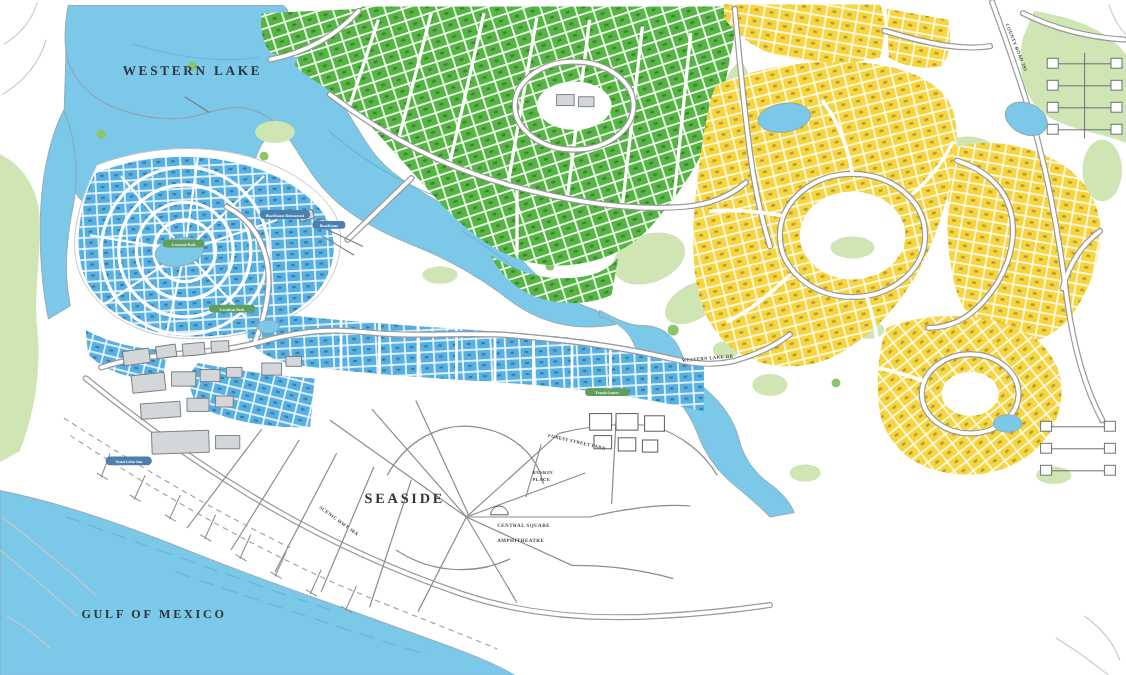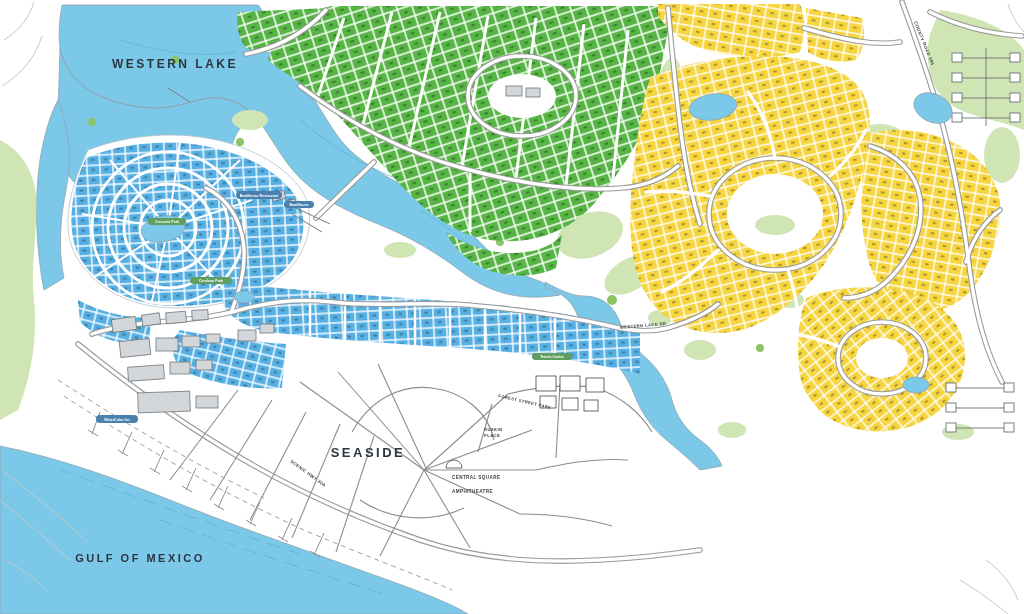--- a/index.html
+++ b/index.html
@@ -1,17 +1,17 @@
 <!DOCTYPE html>
 <html><head>
 <meta charset="utf-8">
 <style>
   html,body{margin:0;padding:0;background:#ffffff;}
   .stage{position:relative;width:1024px;height:614px;background:#ffffff;overflow:hidden;
-         font-family:Liberation Sans, sans-serif;}
+         font-family:Liberation Serif, serif;}
   svg{position:absolute;inset:0;}
   .lbl-big{font-weight:bold;fill:#2d3640;letter-spacing:2.5px;}
   .lbl-tiny{font-weight:bold;fill:#3a4248;letter-spacing:0.4px;}
   .pill-text{fill:#ffffff;font-weight:bold;}
 </style>
 </head>
 <body>
 
 <div class="stage">
 <svg width="1024" height="614" viewBox="0 0 1024 614">

